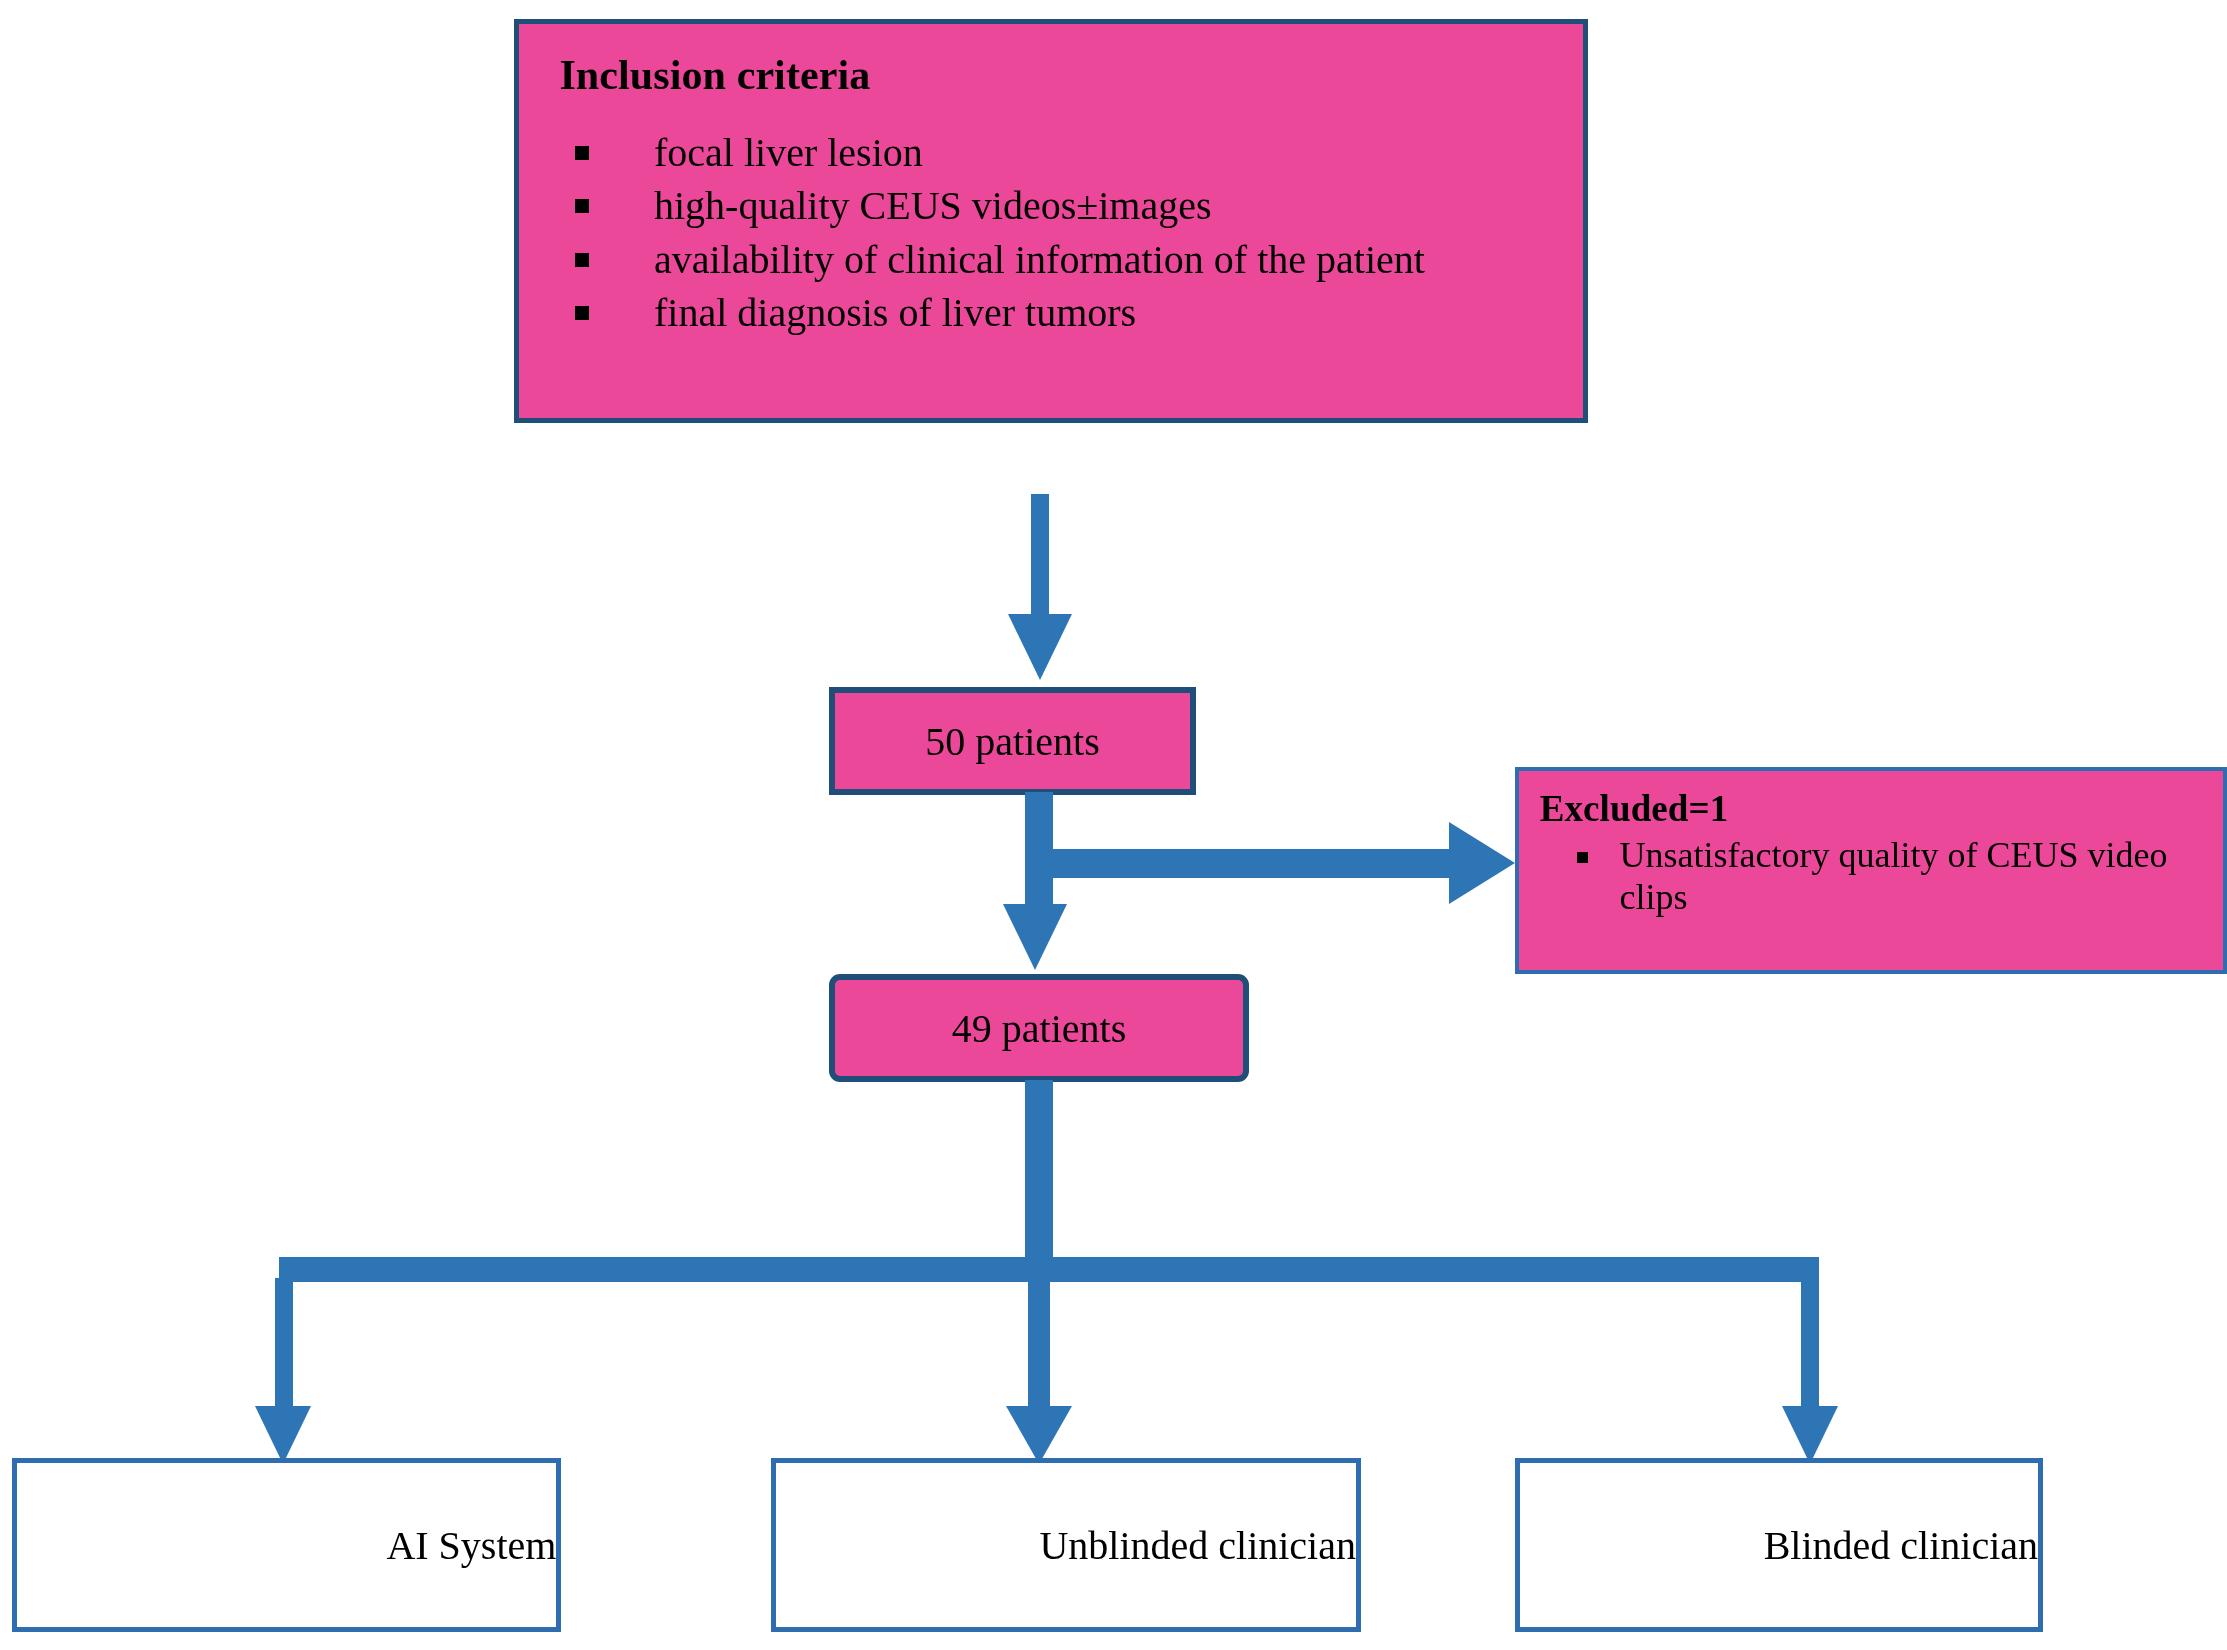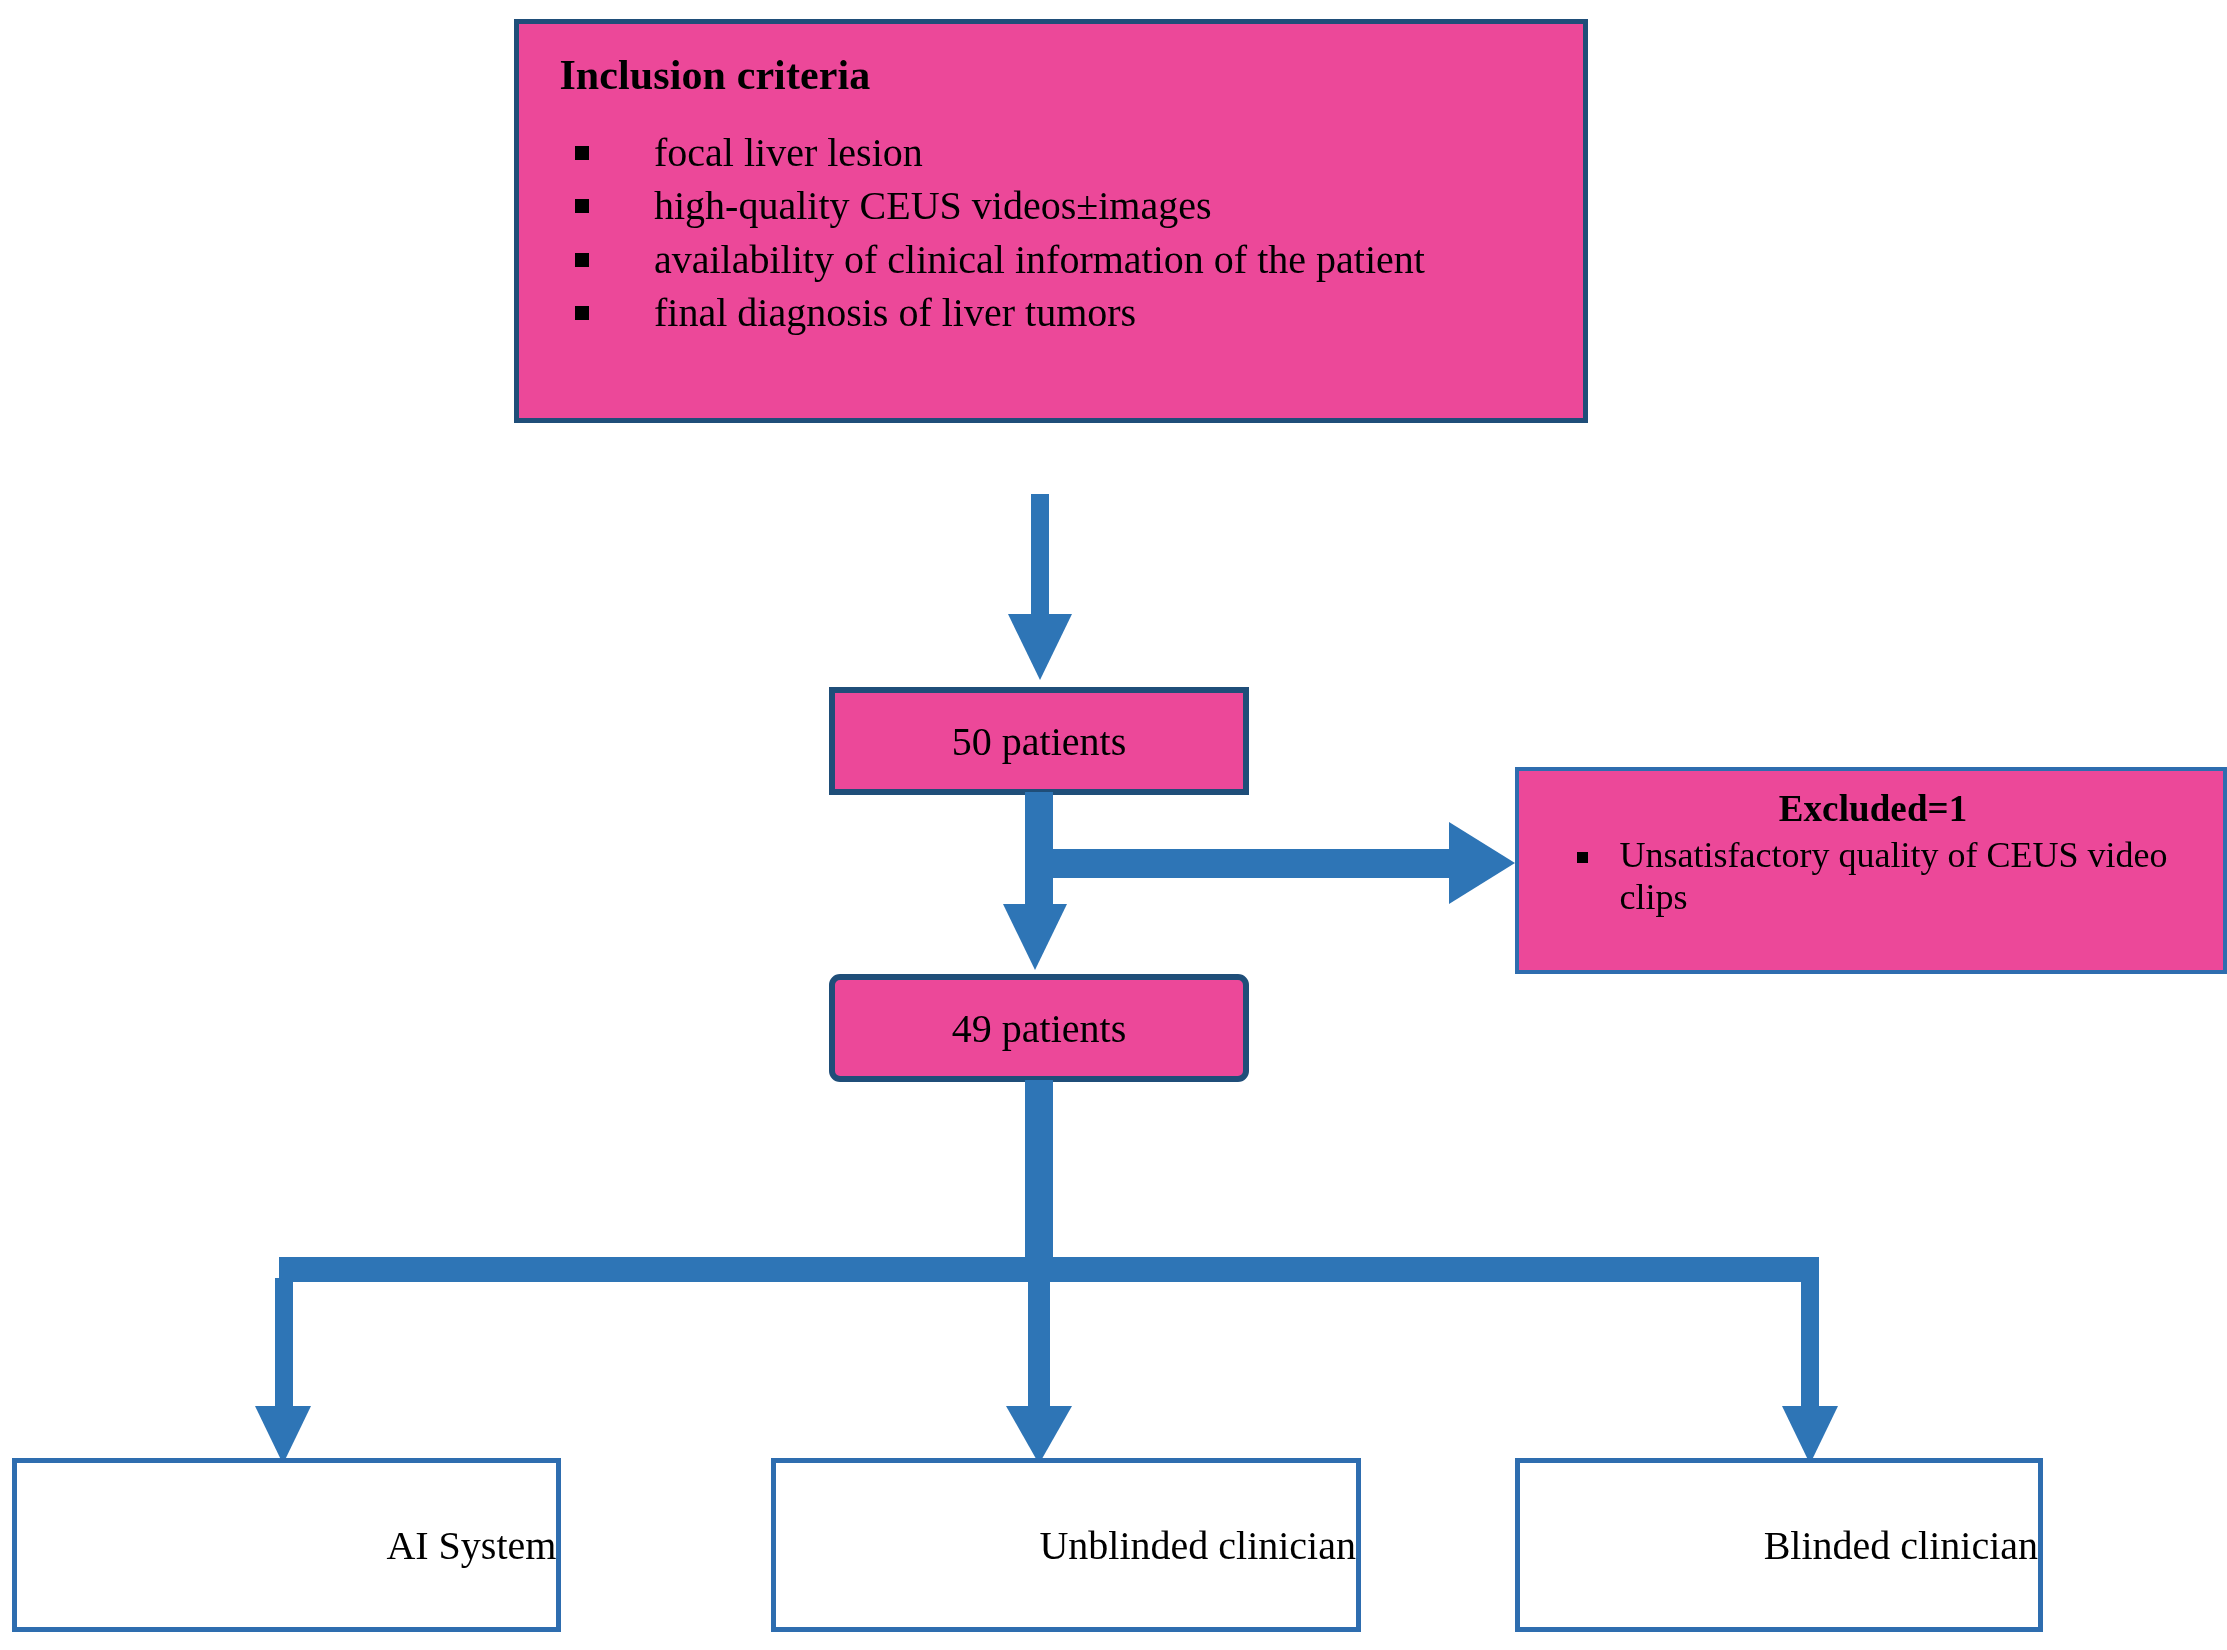--- a/index.html
+++ b/index.html
@@ -66,21 +66,21 @@
     top: 19.3px;
     width: 14px;
     height: 14px;
     background: #000000;
   }
 
   
   #box-50 {
     left: 829px;
     top: 687px;
-    width: 420px;
+    width: 367px;
     height: 108px;
     border-width: 6.2px;
     border-color: #1F4E79;
     padding-left: 40px;
   }
   #box-49 {
     left: 829px;
     top: 974px;
     width: 420px;
     height: 108px;
@@ -104,21 +104,20 @@
     top: 767px;
     width: 712px;
     height: 207px;
     border-width: 4.8px;
     border-color: #2E6DAF;
     padding: 18px 16.6px 0 16.6px;
   }
   #excluded-box .card-title {
     font-size: 37px;
     margin: 0 0 0 4.1px;
-    text-align: center;
   }
   #excluded-box .bullet-list {
     margin-top: 4.1px;
   }
   #excluded-box .bullet-list li {
     font-size: 36px;
     line-height: 1.18;
     padding-left: 84px;
   }
   #excluded-box .bullet-list li .sq {

